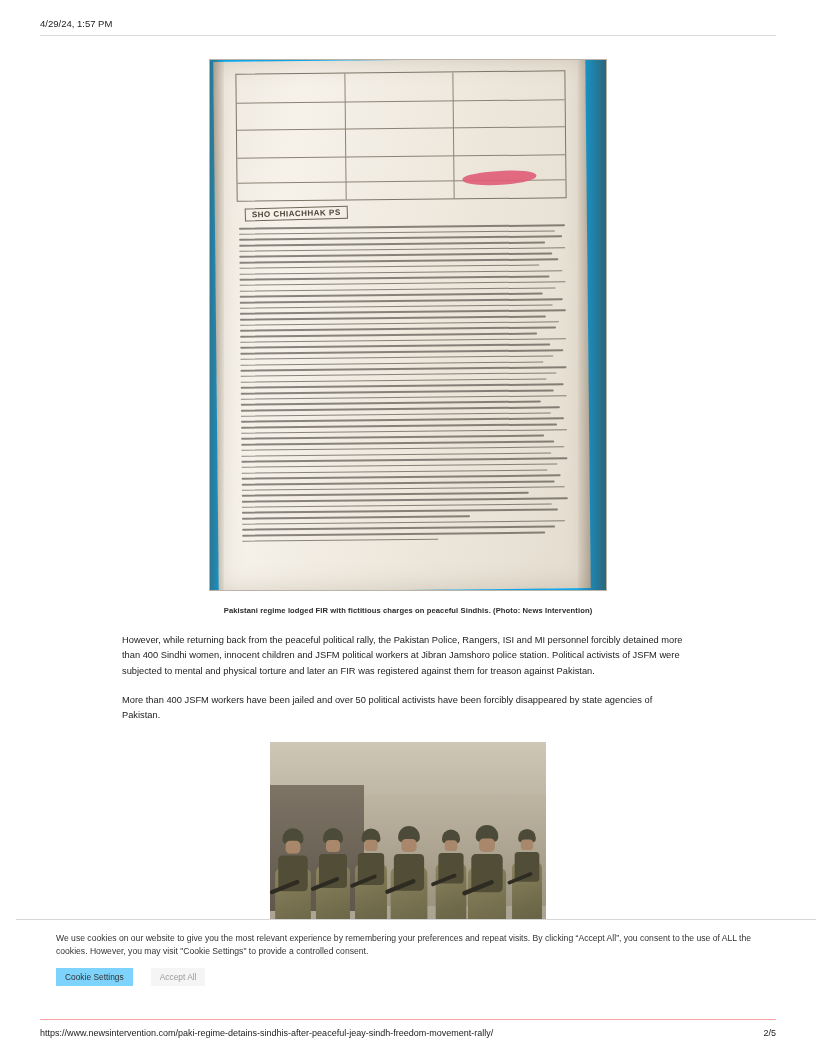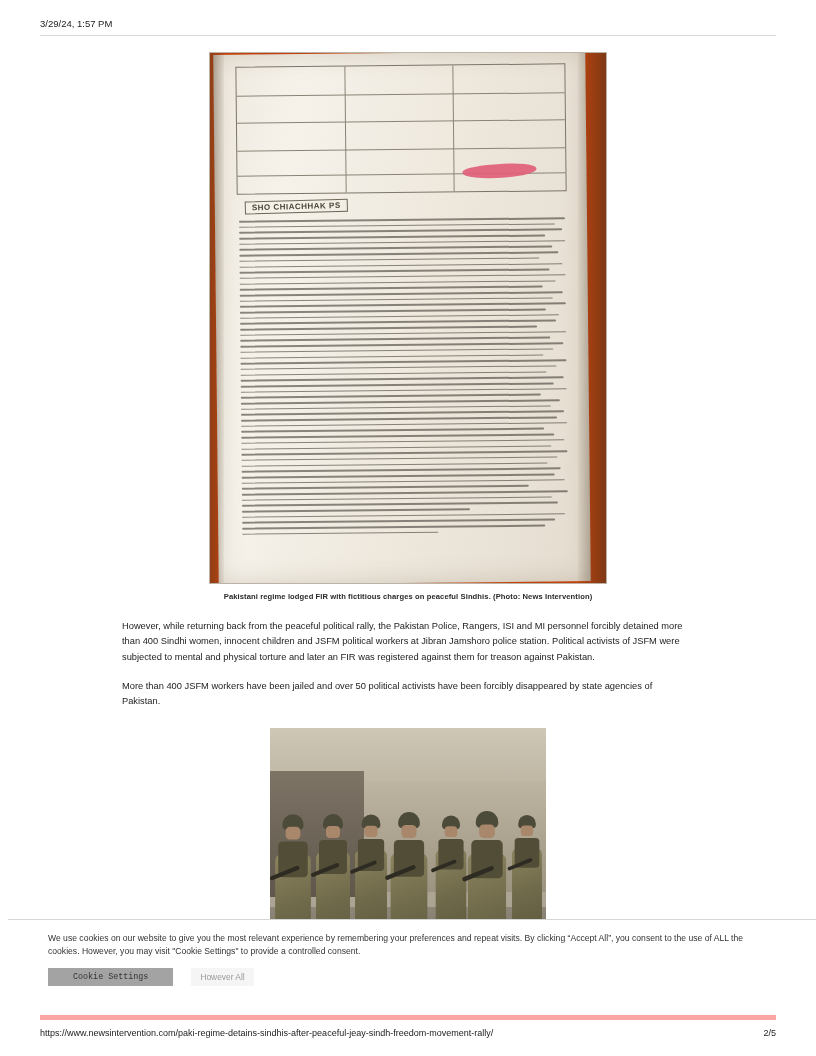--- a/index.html
+++ b/index.html
@@ -48,23 +48,23 @@
   .content {
     padding-top: 8px;
   }
   .figure {
     margin: 0 auto;
     text-align: center;
   }
   .fir-image {
     width: 396px;
     height: 530px;
-    margin: 8px auto;
+    margin: 15px auto;
     position: relative;
-    background: #c2410c;
+    background: #0ea5e9;
     overflow: hidden;
     border: 1px solid #bbb3a5;
   }
   
   .fir-paper {
     position: absolute;
     left: 6px;
     top: 0px;
     width: 372px;
     height: 530px;
@@ -226,21 +226,21 @@
   .soldier .gun {
     position: absolute;
     left: -6px; top: 54px; width: 30px; height: 4px;
     background: #2e2b22;
     transform: rotate(-22deg);
     border-radius: 2px;
   }
   
   .cookie {
     position: absolute;
-    left: 8px;
+    left: 16px;
     right: 0;
     bottom: 56px;
     background: #ffffff;
     border-top: 1px solid #d6d6d6;
     padding: 12px 40px 14px 40px;
     box-sizing: border-box;
   }
   .cookie-text {
     font-size: 8.6px;
     line-height: 1.5;
@@ -249,25 +249,25 @@
   }
   .cookie-actions {
     margin-top: 10px;
     display: flex;
     align-items: center;
     gap: 18px;
   }
   .btn-settings {
     font-size: 8.4px;
     color: #333;
-    background: #a3a3a3;
+    background: #7dd3fc;
     border: none;
-    padding: 4px 25px;
+    padding: 4px 9px;
     cursor: pointer;
-    font-family: Liberation Mono, monospace;
+    font-family: Liberation Sans, sans-serif;
   }
   .btn-accept {
     font-size: 8.4px;
     color: #9a9a9a;
     background: #f5f5f5;
     border: none;
     padding: 4px 9px;
     cursor: pointer;
     font-family: "Liberation Sans", sans-serif;
   }
@@ -275,32 +275,32 @@
   .print-footer {
     position: absolute;
     left: 40px;
     right: 40px;
     bottom: 18px;
     display: flex;
     align-items: baseline;
     justify-content: space-between;
     font-size: 9px;
     color: #222;
-    border-top: 5px solid #fca5a5;
+    border-top: 1px solid #fca5a5;
     padding-top: 8px;
   }
   .print-footer .url { word-break: break-all; }
 </style>
 </head>
 <body>
 
 <div class="page">
 
   <div class="print-header">
-    <span class="ph-date">3/29/24, 1:57 PM</span>
+    <span class="ph-date">4/29/24, 1:57 PM</span>
   </div>
 
   <div class="content">
 
     <div class="figure">
       <div class="fir-image">
         <div class="fir-paper">
           <div class="fir-top-table">
             <div class="vline" style="left:33%"></div>
             <div class="vline" style="left:66%"></div>
@@ -438,21 +438,21 @@
         </div>
       </div>
     </div>
 
   </div>
 
   <div class="cookie">
     <div class="cookie-text">We use cookies on our website to give you the most relevant experience by remembering your preferences and repeat visits. By clicking “Accept All”, you consent to the use of ALL the cookies. However, you may visit "Cookie Settings" to provide a controlled consent.</div>
     <div class="cookie-actions">
       <button class="btn-settings">Cookie Settings</button>
-      <button class="btn-accept">However All</button>
+      <button class="btn-accept">Accept All</button>
     </div>
   </div>
 
   <div class="print-footer">
     <span class="url">https://www.newsintervention.com/paki-regime-detains-sindhis-after-peaceful-jeay-sindh-freedom-movement-rally/</span>
     <span>2/5</span>
   </div>
 
 </div>
 

